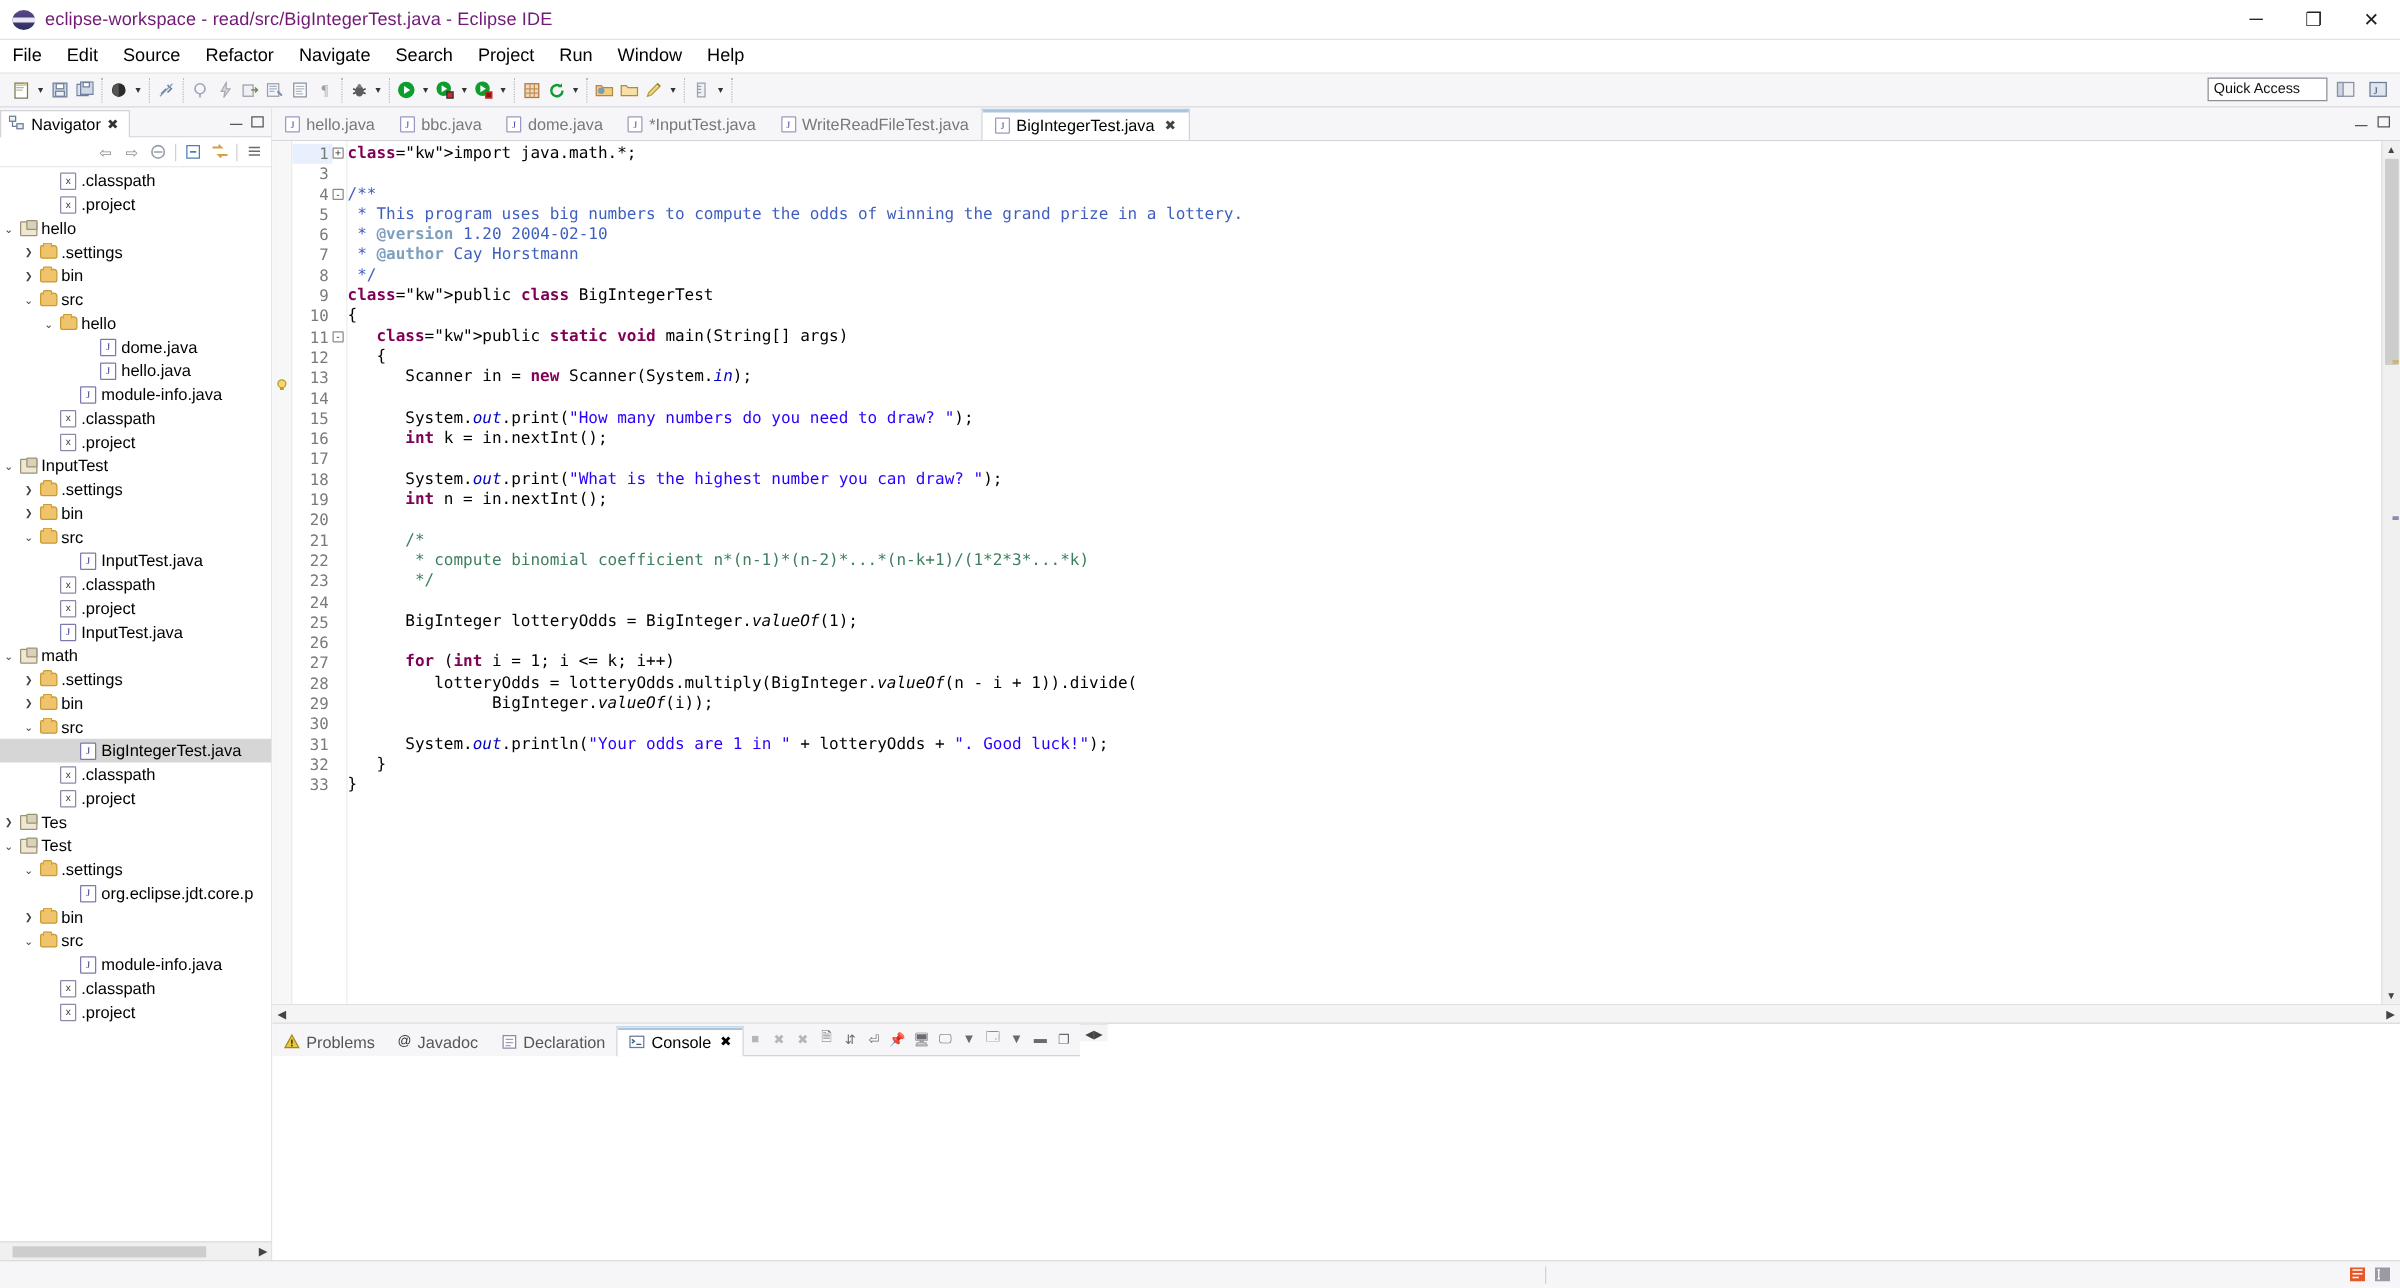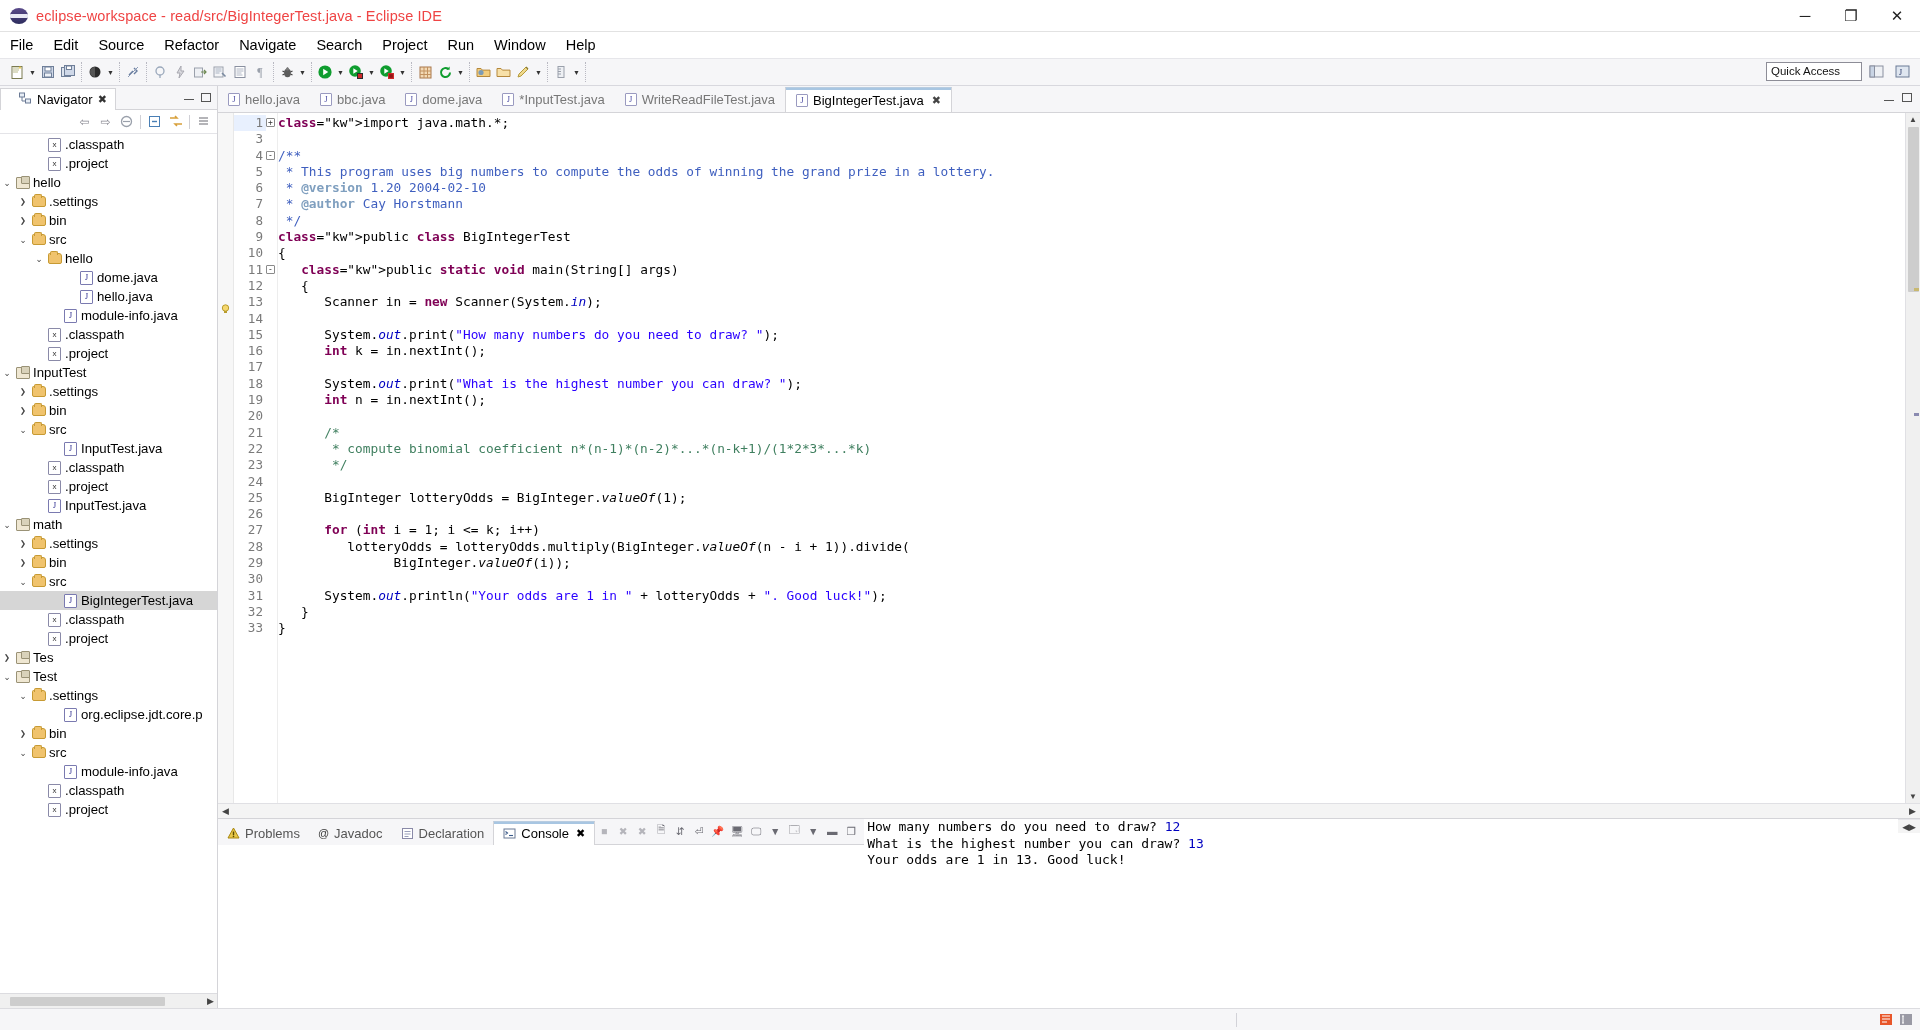--- a/index.html
+++ b/index.html
@@ -9,21 +9,21 @@
   .win { width:1920px; height:1030px; display:flex; flex-direction:column; background:#fff; }
 
   
   .titlebar { height:32px; background:#ffffff; display:flex; align-items:center;
      border-bottom:1px solid #e2e2e2; flex:0 0 32px; }
   .titlebar .logo { width:18px; height:18px; margin:0 8px 0 10px; position:relative; }
   .titlebar .logo .oval { position:absolute; inset:1px 0; border-radius:50%;
      background:linear-gradient(#5a4a8a,#2d2d5e); }
   .titlebar .logo .band { position:absolute; left:0; right:0; top:7px; height:4px;
      background:#e8e8f4; border-radius:1px; }
-  .title-text { font-size:14.5px; color:#ef4444; letter-spacing:0.1px; }
+  .title-text { font-size:14.5px; color:#701a75; letter-spacing:0.1px; }
   .win-ctrls { margin-left:auto; display:flex; height:32px; }
   .win-ctrls div { width:46px; display:flex; align-items:center; justify-content:center;
      font-size:15px; color:#222; }
 
   
   .menubar { height:26px; display:flex; align-items:center; padding-left:0;
      background:#fff; flex:0 0 26px; }
   .menubar span { font-size:14.5px; color:#000; padding:2px 10px; }
 
   
@@ -41,21 +41,21 @@
      font-size:11.5px; color:#111; padding:0 4px; line-height:17px; }
   .persp { width:22px; height:20px; display:flex; align-items:center; justify-content:center; font-size:11px; }
 
   
   .body { flex:1; display:flex; min-height:0; background:#fff; }
 
   
   .nav-panel { width:218px; display:flex; flex-direction:column; flex:0 0 218px;
      background:#fff; border-right:1px solid #d4d4d8; }
   .nav-tabrow { height:24px; display:flex; align-items:flex-end; background:#f6f6f8; }
-  .nav-tab { height:22px; display:flex; align-items:center; gap:5px; padding:0 8px 0 18px;
+  .nav-tab { height:22px; display:flex; align-items:center; gap:5px; padding:0 8px 0 6px;
      background:#fff; border-top:1px solid #d4d4d8; border-left:1px solid #d4d4d8;
      border-right:1px solid #d4d4d8; font-size:13px; color:#000; }
   .nav-tab .xmark { font-size:11px; color:#333; }
   .nav-tabrow .spacer { flex:1; height:22px; border-bottom:1px solid #d4d4d8; }
   .nav-minmax { display:flex; align-items:center; gap:7px; padding:0 6px 3px 0;
      border-bottom:1px solid #d4d4d8; height:22px; }
   .nav-minmax i { width:10px; height:9px; border:1px solid #555; display:block; }
   .nav-minmax i.min { border:none; border-bottom:1.6px solid #555; height:6px; }
 
   .nav-toolbar { height:24px; display:flex; align-items:center; justify-content:flex-end;
@@ -887,21 +887,20 @@
               <div class="ctbi">📌</div>
               <div class="ctbi">🖥</div>
               <div class="ctbi">🖵</div>
               <div class="ctbi">▼</div>
               <div class="ctbi">🗔</div>
               <div class="ctbi">▼</div>
               <div class="ctbi">▬</div>
               <div class="ctbi">❐</div>
             </div>
           </div>
-        <div class="cons-body" id="consbody"><div><span>How many numbers do you need to draw? </span><span class="cons-in">12</span></div><div><span>What is the highest number you can draw? </span><span class="cons-in">13</span></div><div><span>Your odds are 1 in 13. Good luck!</span></div></div>
         <div class="cons-scroll">
           <span>◀</span>
           <span>▶</span>
         </div>
       </div>
     </div>
   </div>
 
   <div class="statusbar">
     <div style="width:1230px;"></div>

